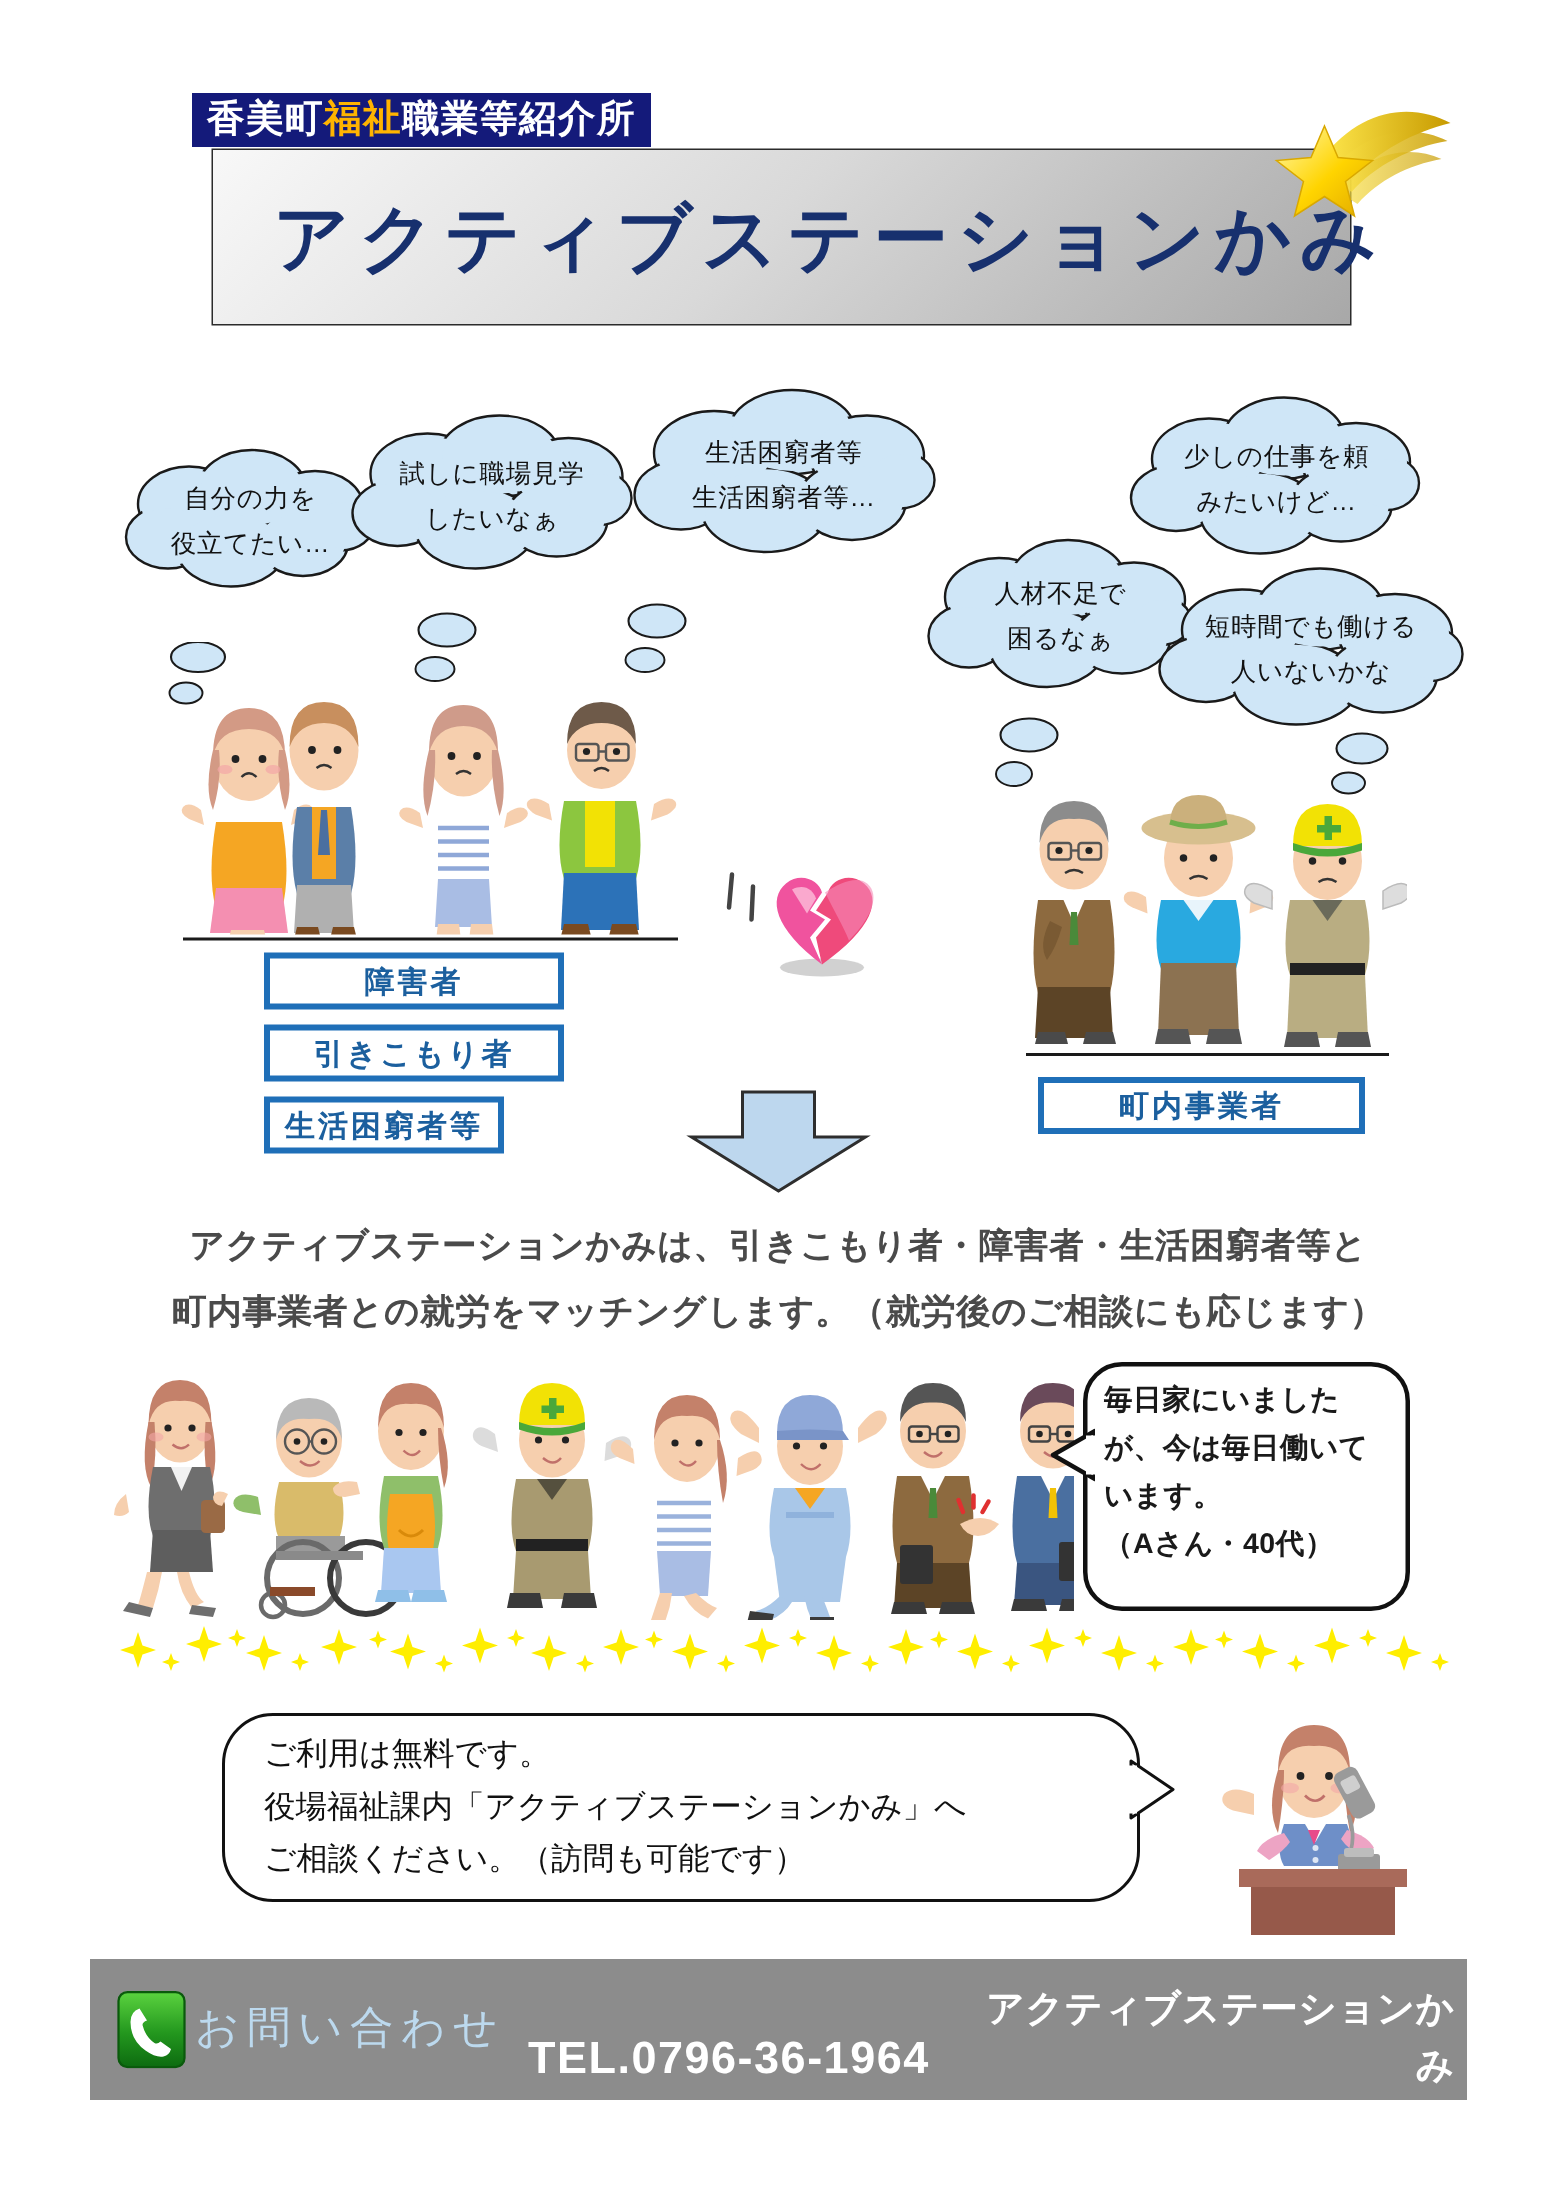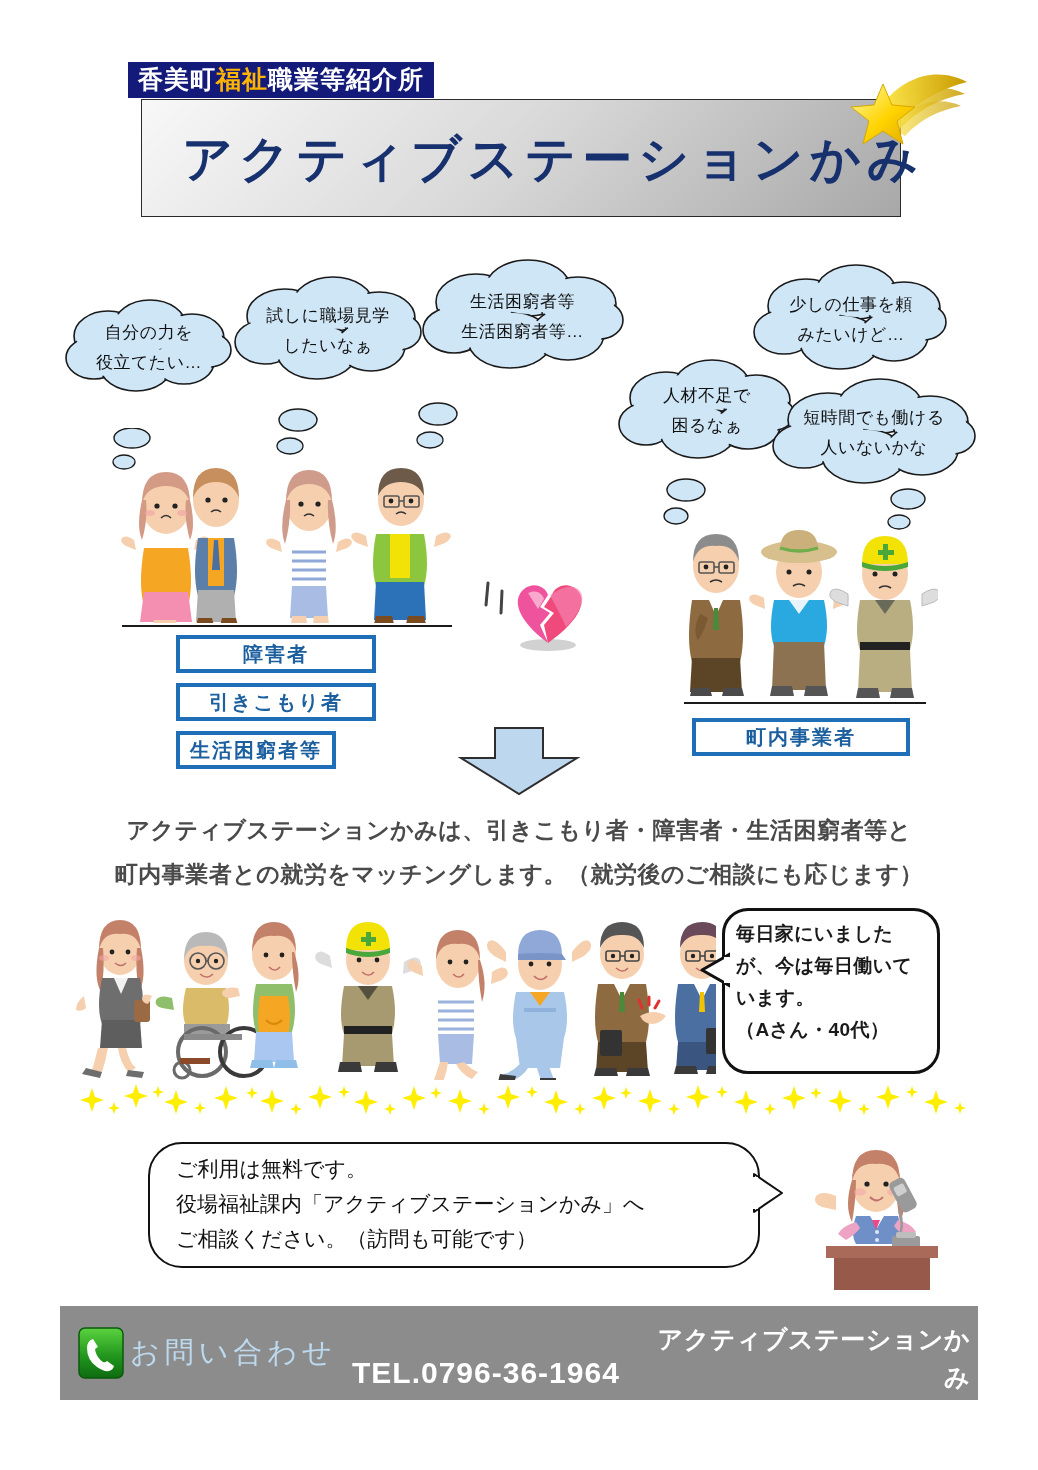--- a/index.html
+++ b/index.html
@@ -190,21 +190,21 @@
       <stop offset="0%" stop-color="#ffe84d"></stop>
         <stop offset="100%" stop-color="#c79a00"></stop>
     </linearGradient>
   </defs>
   <path d="M36 44 C62 10 96 6 122 20 C98 26 74 38 56 58 Z" fill="url(#gtail)"></path>
   <path d="M40 54 C66 24 96 20 120 32 C96 36 72 48 56 66 Z" fill="url(#gtail)" opacity="0.85"></path>
   <path d="M44 64 C68 40 94 34 116 44 C94 48 74 58 60 74 Z" fill="url(#gtail)" opacity="0.7"></path>
   <path d="M32 14 L41 35 L64 37 L46 51 L52 74 L32 61 L12 74 L18 51 L0 37 L23 35 Z" transform="translate(6,8)" fill="url(#gstar)" stroke="#d9a800" stroke-width="1"></path>
 </svg>
 
-<div class="bub" style="left:64px; top:288px; width:170px; height:120px;">
+<div class="bub" style="left:82px; top:288px; width:170px; height:120px;">
   <svg viewBox="0 0 170 120" width="170" height="120">
     <g fill="#cfe6f7" stroke="#1a1a1a" stroke-width="1.6">
       <ellipse cx="44" cy="48" rx="34" ry="25"></ellipse>
         <ellipse cx="86" cy="38" rx="36" ry="26"></ellipse>
       <ellipse cx="128" cy="50" rx="32" ry="24"></ellipse>
         <ellipse cx="30" cy="70" rx="28" ry="21"></ellipse>
       <ellipse cx="72" cy="78" rx="36" ry="25"></ellipse>
         <ellipse cx="120" cy="74" rx="30" ry="22"></ellipse>
       <ellipse cx="145" cy="62" rx="22" ry="17"></ellipse>
     </g>

